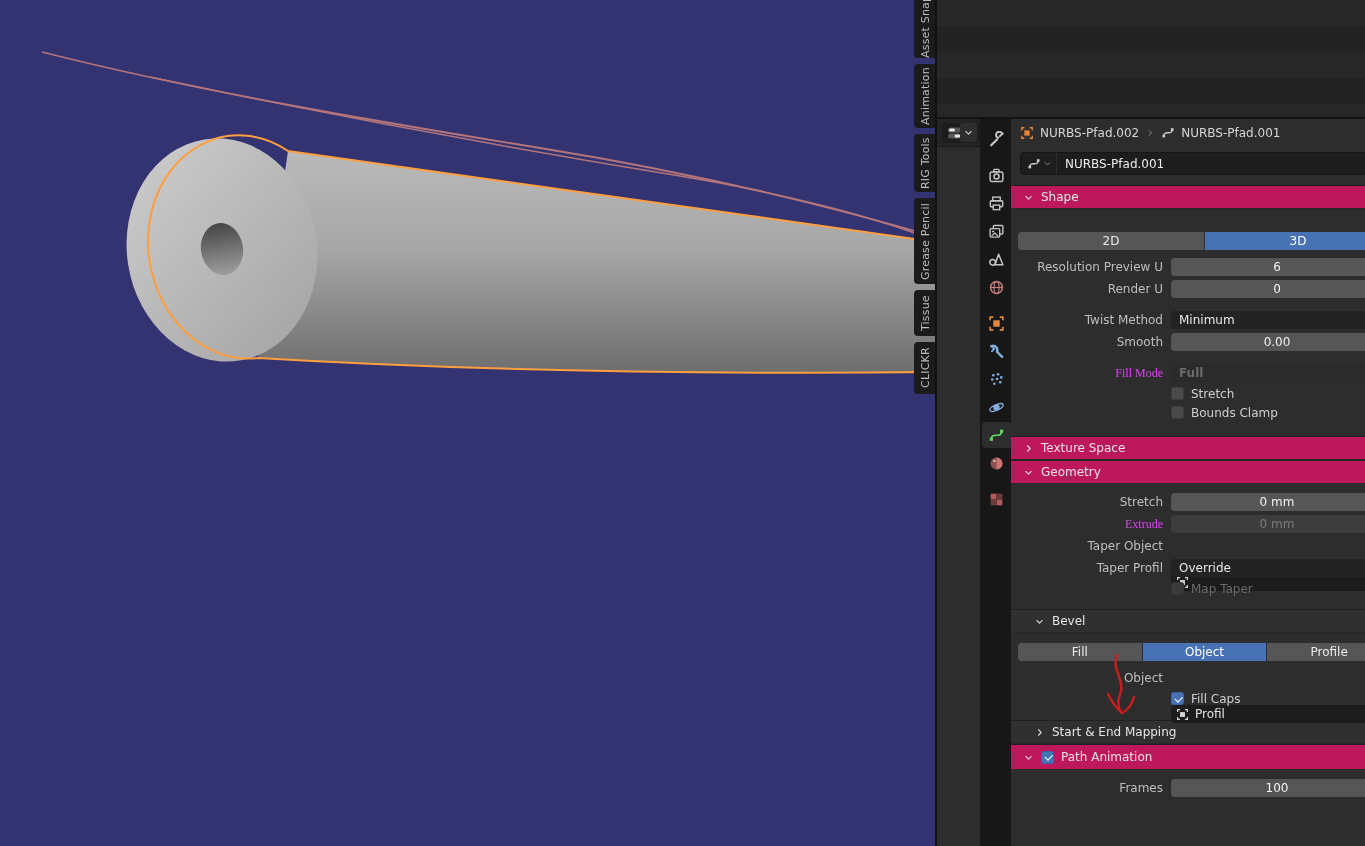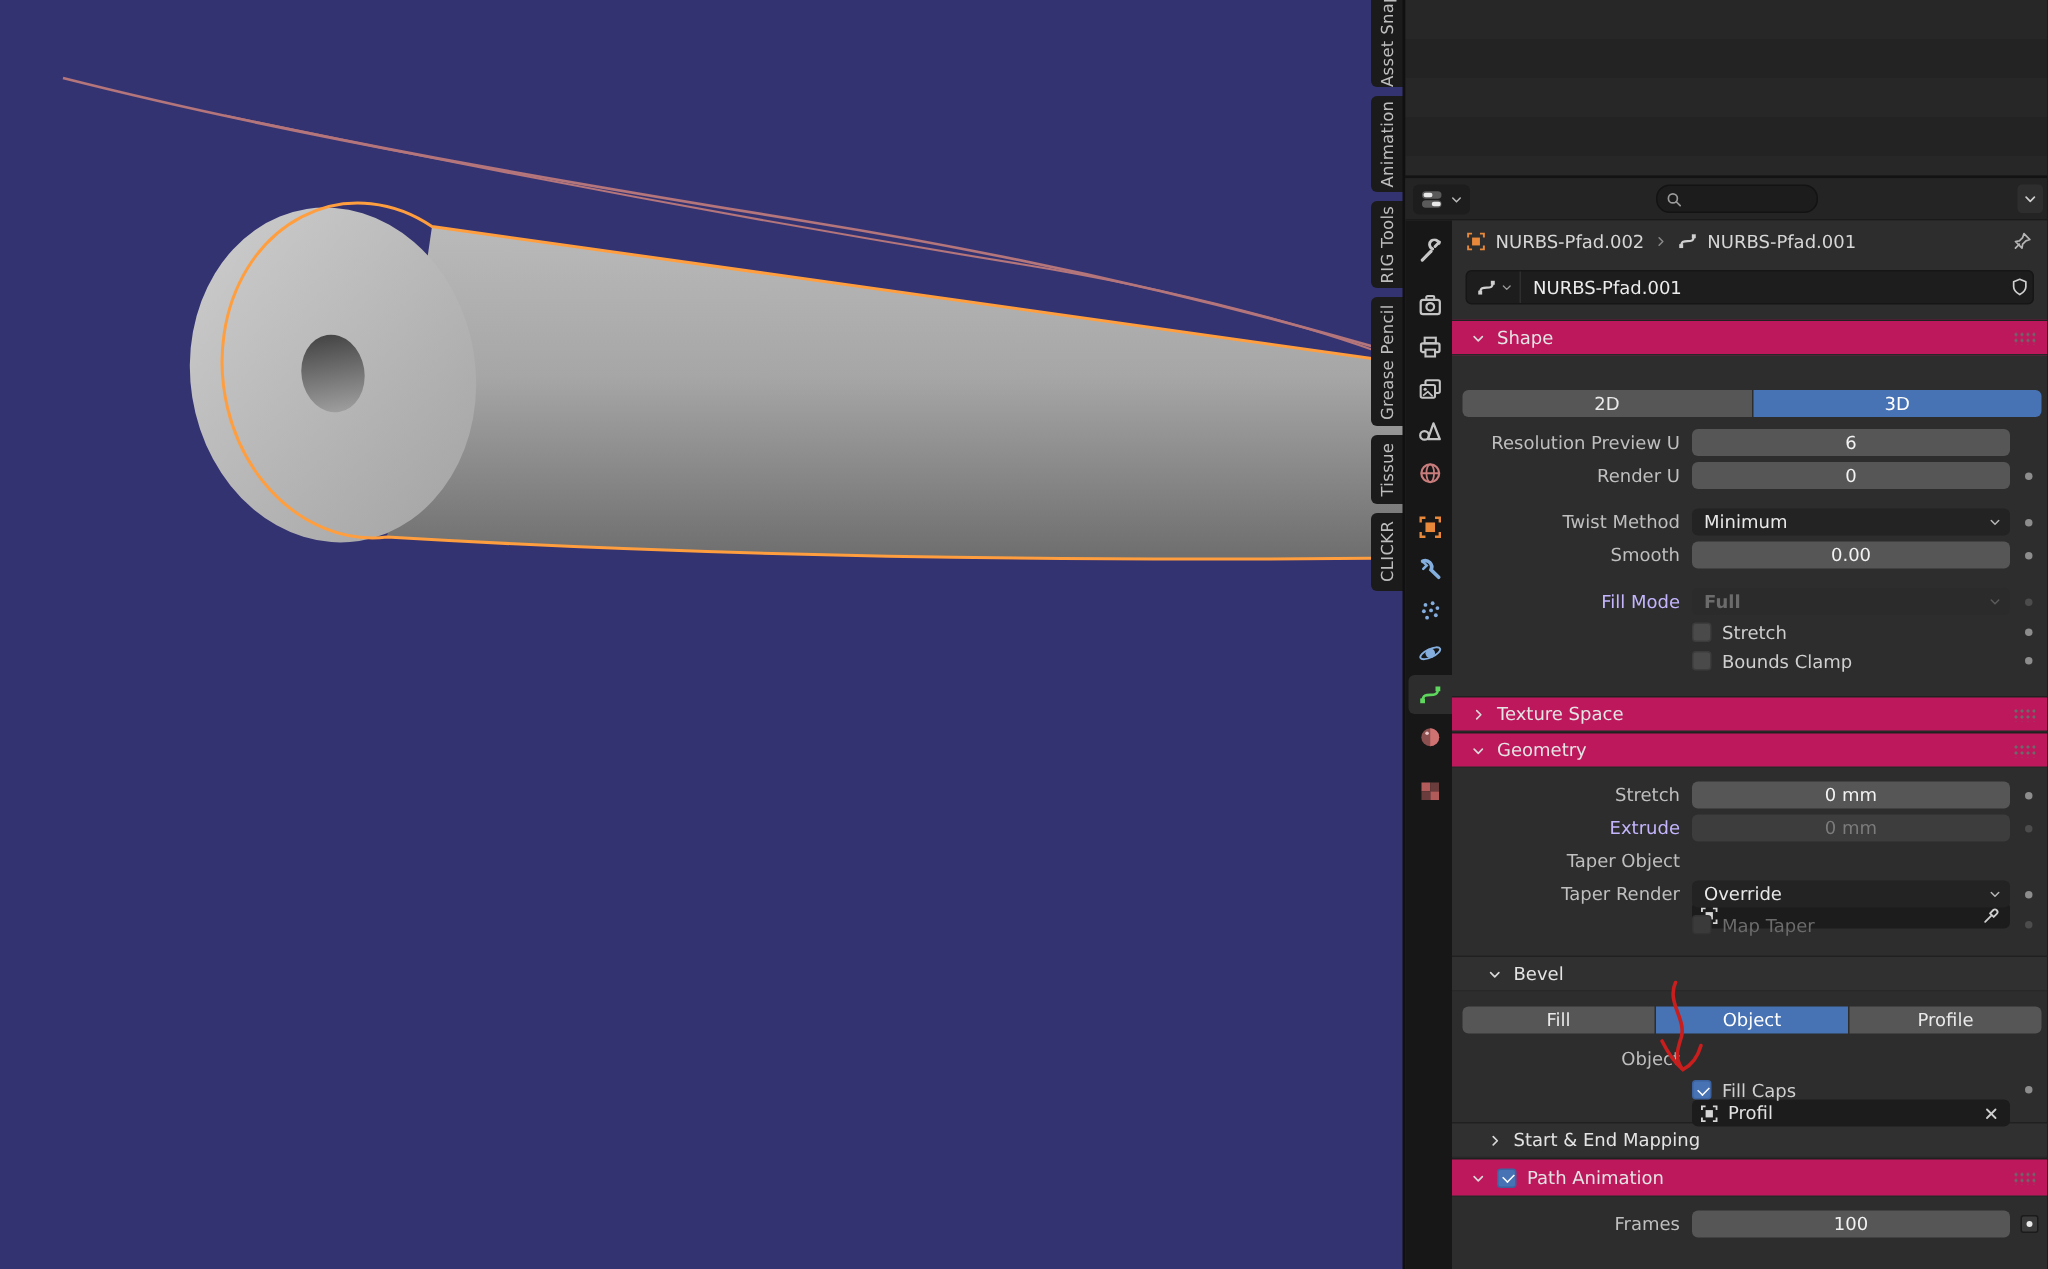--- a/index.html
+++ b/index.html
@@ -17,21 +17,21 @@
         background:#1b1b1b;color:#bdbdbd;font-size:11px;display:flex;align-items:center;
         justify-content:center;width:22px;margin-left:2px;letter-spacing:.2px;}
 
   
   #top-editor{position:absolute;left:937px;top:0;width:428px;height:117px;
     background:repeating-linear-gradient(#272727 0 26px,#232323 26px 52px);
     border-bottom:2px solid #131313;}
   #vdivider{position:absolute;left:935px;top:0;width:2px;height:846px;background:#101010;}
 
   
-  #props{position:absolute;left:937px;top:119px;width:428px;height:727px;background:#2d2d2d;display:flex;flex-direction:column;}
+  #props{position:absolute;left:937px;top:119px;width:428px;height:727px;background:#2d2d2d;display:flex;flex-direction:row;}
   .props-header{height:27px;flex:0 0 27px;background:#242424;border-bottom:1px solid #1a1a1a;
     display:flex;align-items:center;position:relative;}
   .edtype{display:flex;align-items:center;gap:2px;margin-left:5px;background:#1d1d1d;border-radius:4px;padding:2px 4px;}
   .searchwrap{position:absolute;left:167px;top:4px;width:108px;height:19px;}
   .searchwrap input{width:100%;height:100%;box-sizing:border-box;background:#1c1c1c;border:1px solid #131313;
     border-radius:9px;color:#ddd;padding:0 6px 0 22px;font-size:11px;outline:none;}
   .searchwrap .icon{position:absolute;left:6px;top:4px;}
   .hopts{position:absolute;right:3px;top:4px;width:17px;height:19px;background:#2e2e2e;border-radius:3px;
     display:flex;align-items:center;justify-content:center;}
 
@@ -80,21 +80,21 @@
   .slider{background:#565656;border-radius:4px;display:flex;align-items:center;justify-content:center;
     color:#f2f2f2;width:100%;height:100%;}
   .dropdown{background:#232323;border-radius:4px;display:flex;align-items:center;color:#e8e8e8;width:100%;height:100%;}
   .dropdown span{padding-left:8px;flex:1;}
   .dropdown .icon{margin-right:5px;}
   .objfield{background:#1c1c1c;border-radius:4px;display:flex;align-items:center;color:#e2e2e2;width:100%;height:100%;margin-top:36px;}
   .objfield .icon{margin-left:5px;}
   .objfield span{padding-left:6px;flex:1;}
   .objfield .ricon{margin-right:6px;}
 
-  .row.disabled .rlabel{color:#c4b5fd;}
+  .row.disabled .rlabel{color:#d946ef;font-family:Liberation Serif, serif;}
   .row.disabled .slider{background:#3d3d3d;color:#7b7b7b;}
   .row.disabled .dropdown{background:#2b2b2b;color:#6b6b6b;font-weight:bold;}
 
   .ckbox{width:13px;height:13px;border-radius:2.5px;background:#4a4a4a;border:1px solid #3c3c3c;
     box-sizing:border-box;position:relative;flex:0 0 13px;}
   .ckbox.checked{background:#4772b3;border-color:#3c62a0;}
   .ckbox.checked::after{content:"";position:absolute;left:2.5px;top:2.5px;width:6px;height:3.5px;
     border-left:1.8px solid #fff;border-bottom:1.8px solid #fff;transform:rotate(-45deg);}
   .ckbox.disabled{background:#3a3a3a;border-color:#333;}
   .cklabel{margin-left:7px;color:#cfcfcf;}
@@ -512,21 +512,21 @@
                   </svg>
               <span></span>
               <svg class="icon ricon" width="13" height="13" viewBox="0 0 16 16" color="#cfcfcf">
                     <use href="#sym-eyedropper"></use>
                   </svg>
             </div>
               </div>
             <div class="rdecor"></div>
           </div>
           <div class="row">
-            <div class="rlabel">Taper Render</div>
+            <div class="rlabel">Taper Profil</div>
               <div class="rgap"></div>
             <div class="rfield">
                 <div class="dropdown">
               <span>Override</span>
               <svg class="icon" width="10" height="10" viewBox="0 0 16 16" color="#b5b5b5">
                     <use href="#sym-chev-down"></use>
                   </svg>
             </div>
               </div>
             <div class="rdecor">

